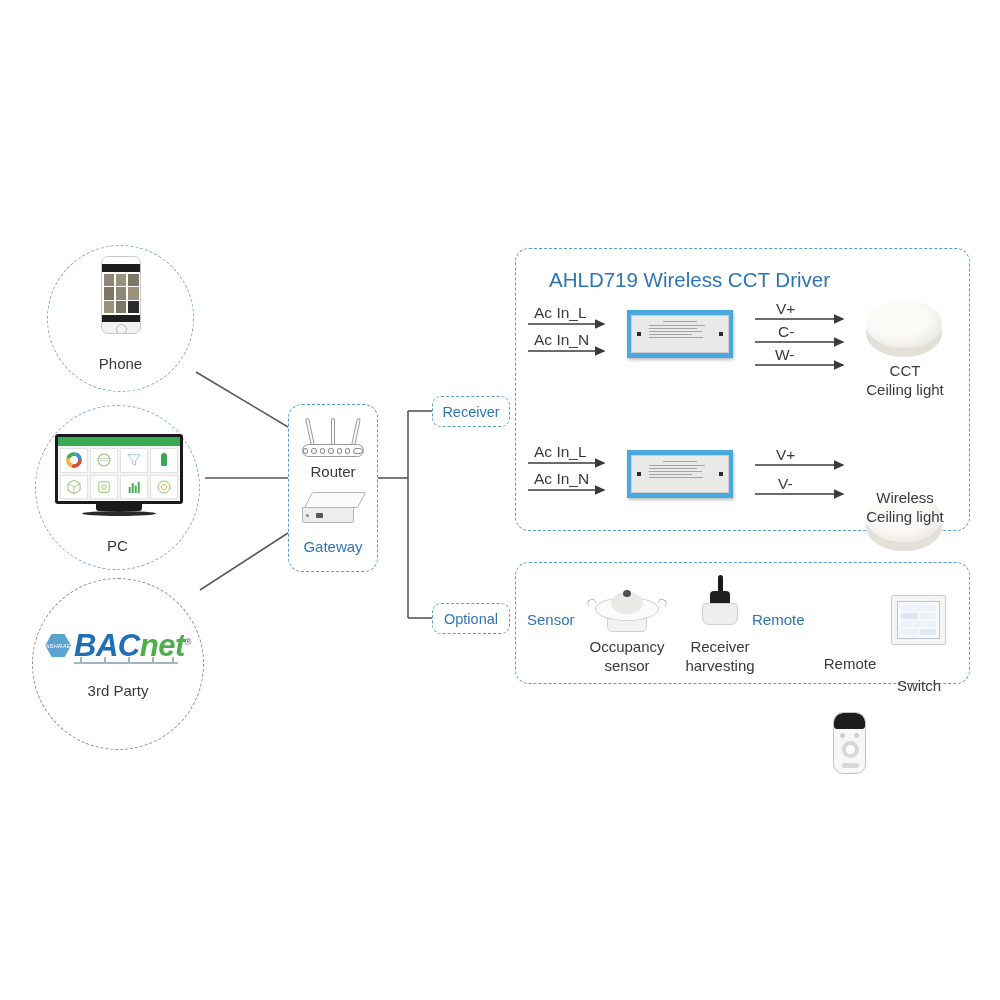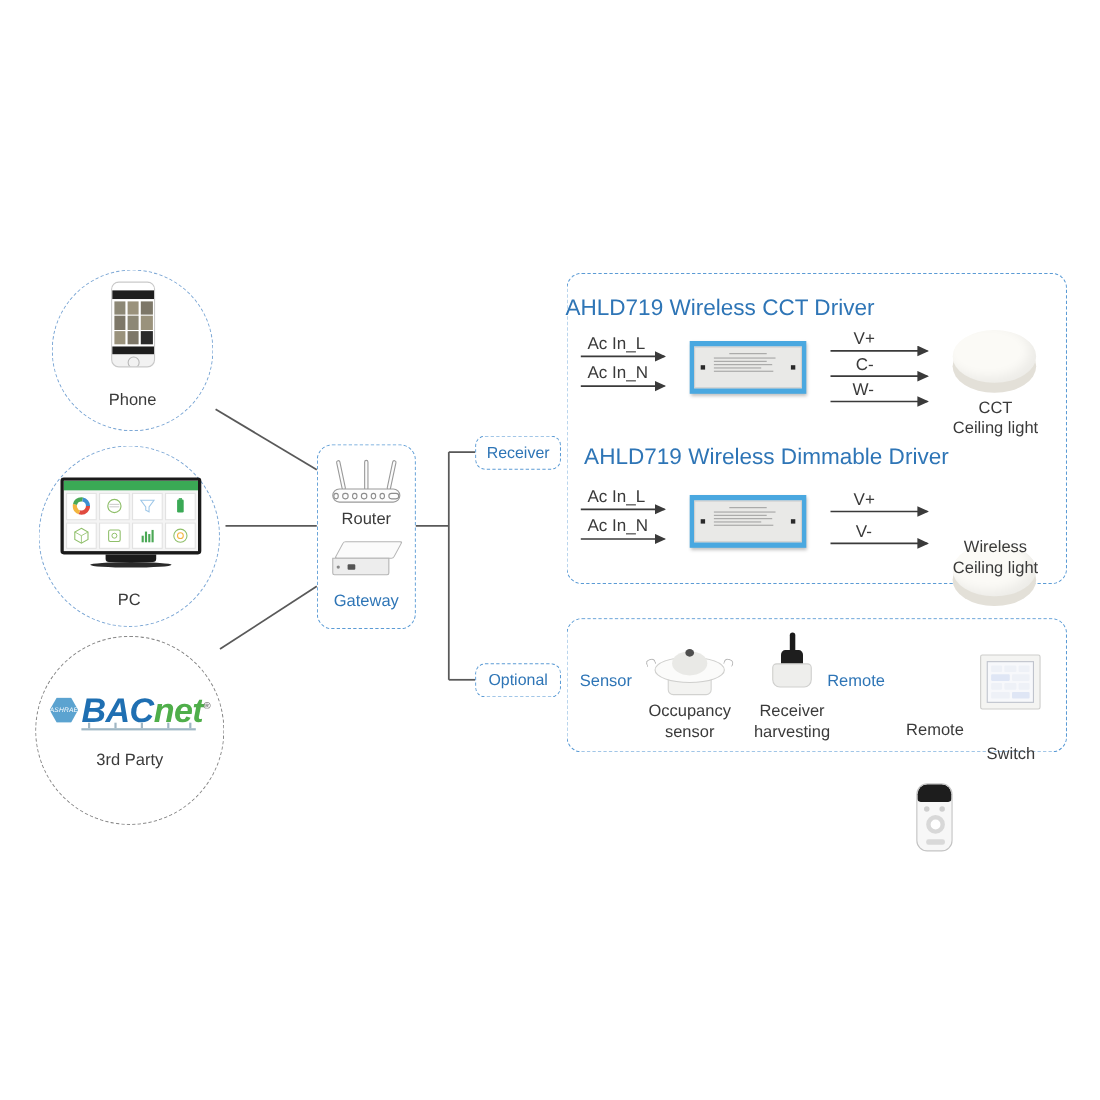--- a/index.html
+++ b/index.html
@@ -571,21 +571,21 @@
   <div class="abs tag-box" style="left:432px;top:396px;width:78px;height:31px;">
     <span>Receiver</span>
   </div>
 
   <div class="abs tag-box" style="left:432px;top:603px;width:78px;height:31px;">
     <span>Optional</span>
   </div>
 
   <div class="abs dash-panel" style="left:515px;top:248px;width:455px;height:283px;"></div>
 
-  <div class="abs sec-title" style="left:514px;top:268px;">AHLD719 Wireless CCT Driver</div>
+  <div class="abs sec-title" style="left:549px;top:268px;">AHLD719 Wireless CCT Driver</div>
 
   <div class="abs sig-label" style="left:534px;top:304px;">Ac In_L</div>
   <div class="abs sig-label" style="left:534px;top:331px;">Ac In_N</div>
   <svg class="abs" style="left:528px;top:318px;width:90px;height:48px;">
     <defs>
       <marker id="ah" markerWidth="7" markerHeight="7" refX="6" refY="3.2" orient="auto">
         <path d="M0,0 L7,3.2 L0,6.4 z" fill="#3a3a3a"></path>
       </marker>
     </defs>
     <line x1="0" y1="6" x2="76" y2="6" stroke="#3a3a3a" stroke-width="1.5" marker-end="url(#ah)"></line>
@@ -618,21 +618,20 @@
 
   <div class="abs disc-wrap" style="left:866px;top:300px;width:76px;height:62px;">
     <div class="disc-bot"></div>
     <div class="disc-top"></div>
   </div>
   <div class="abs lbl-dark" style="left:845px;top:362px;width:120px;">
     <div>CCT</div>
     <div>Ceiling light</div>
   </div>
 
-  <div class="abs sec-title" style="left:531px;top:404px;">AHLD719 Wireless Dimmable Driver</div>
 
   <div class="abs sig-label" style="left:534px;top:443px;">Ac In_L</div>
   <div class="abs sig-label" style="left:534px;top:470px;">Ac In_N</div>
   <svg class="abs" style="left:528px;top:457px;width:90px;height:48px;">
     <line x1="0" y1="6" x2="76" y2="6" stroke="#3a3a3a" stroke-width="1.5" marker-end="url(#ah)"></line>
     <line x1="0" y1="33" x2="76" y2="33" stroke="#3a3a3a" stroke-width="1.5" marker-end="url(#ah)"></line>
   </svg>
 
   <div class="abs drv-outer" style="left:627px;top:450px;width:106px;height:48px;">
     <div class="drv-inner">

